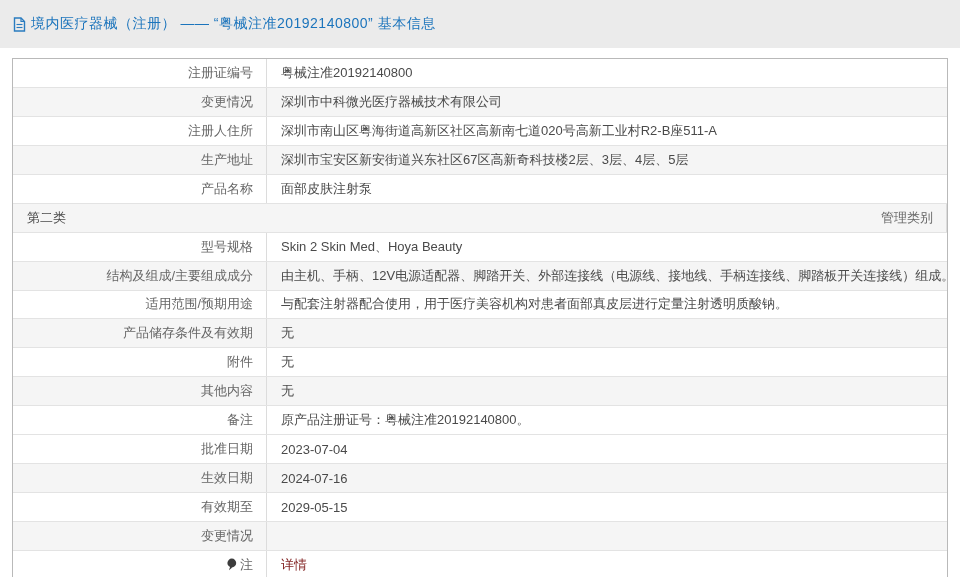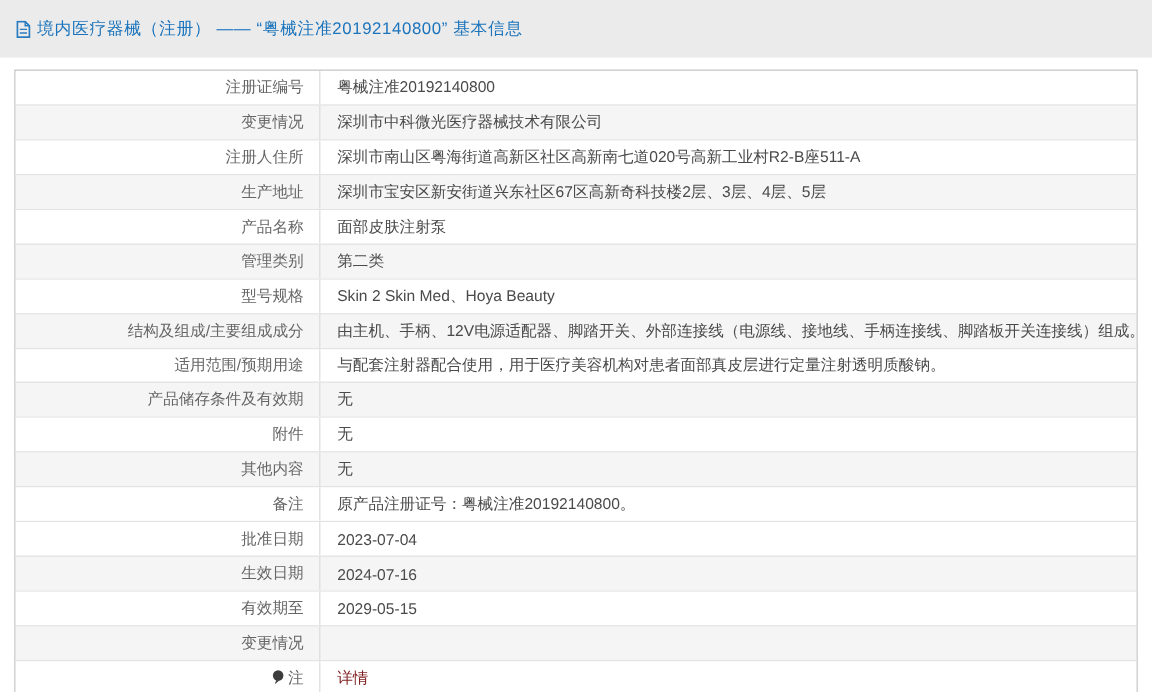--- a/index.html
+++ b/index.html
@@ -125,25 +125,25 @@
     </div>
     <div class="row">
       <div class="cell label">
         <span>产品名称</span>
       </div>
       <div class="cell value">
         <span>面部皮肤注射泵</span>
       </div>
     </div>
     <div class="row alt">
+      <div class="cell value">
+        <span>第二类</span>
+      </div>
       <div class="cell label">
         <span>管理类别</span>
-      </div>
-      <div class="cell value">
-        <span>第二类</span>
       </div>
     </div>
     <div class="row">
       <div class="cell label">
         <span>型号规格</span>
       </div>
       <div class="cell value">
         <span>Skin 2 Skin Med、Hoya Beauty</span>
       </div>
     </div>

